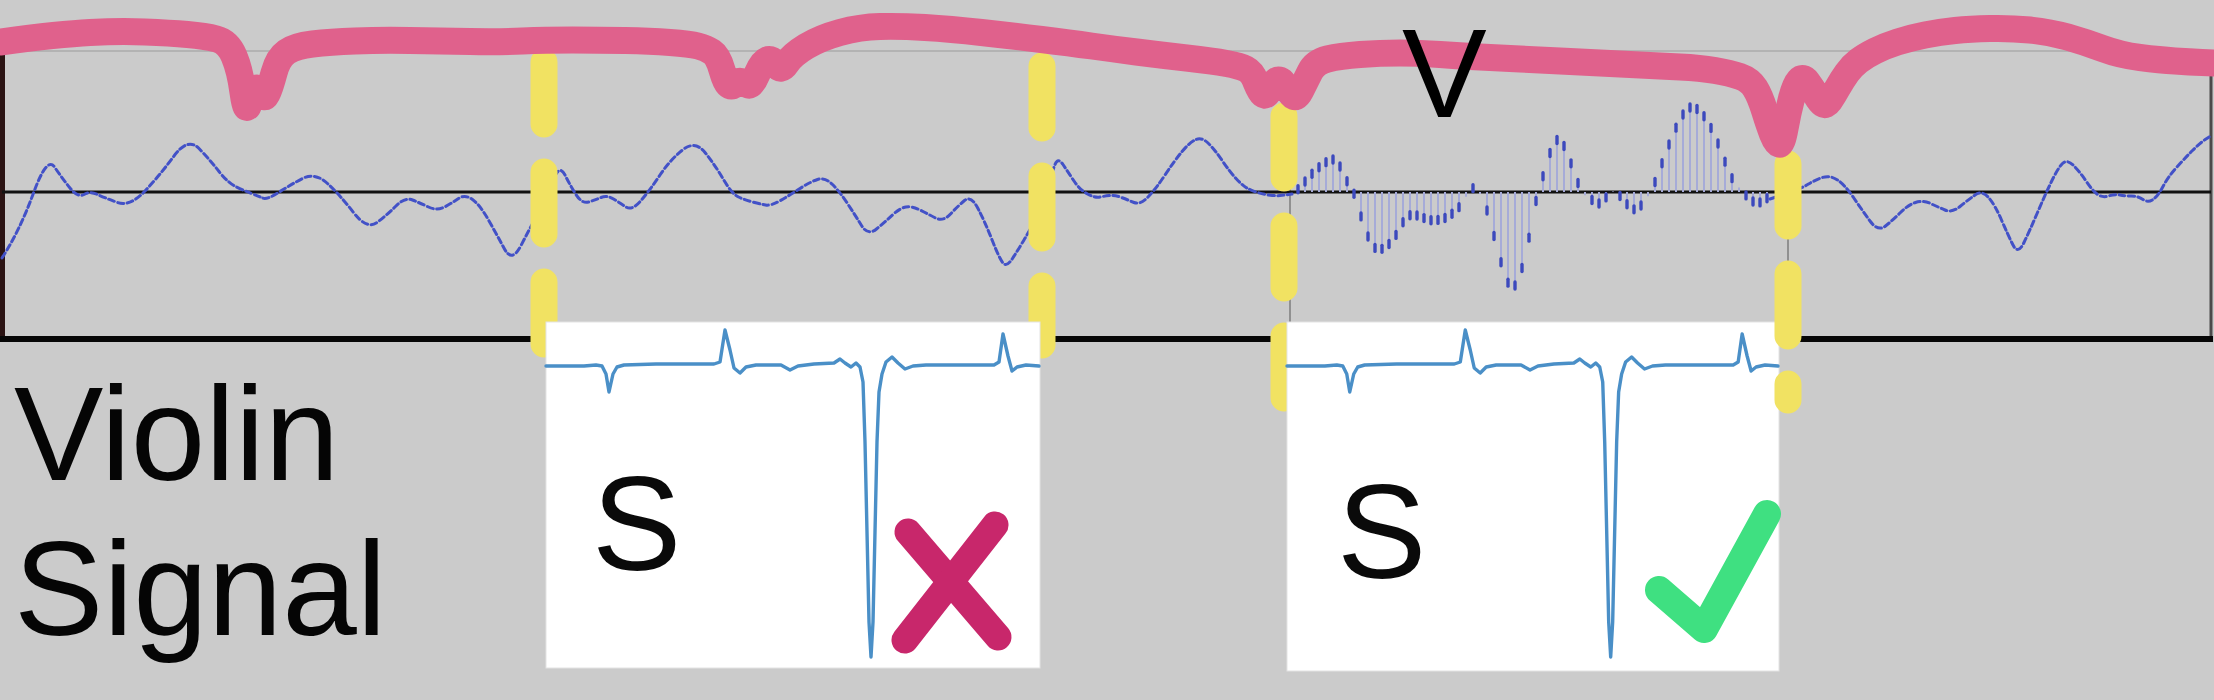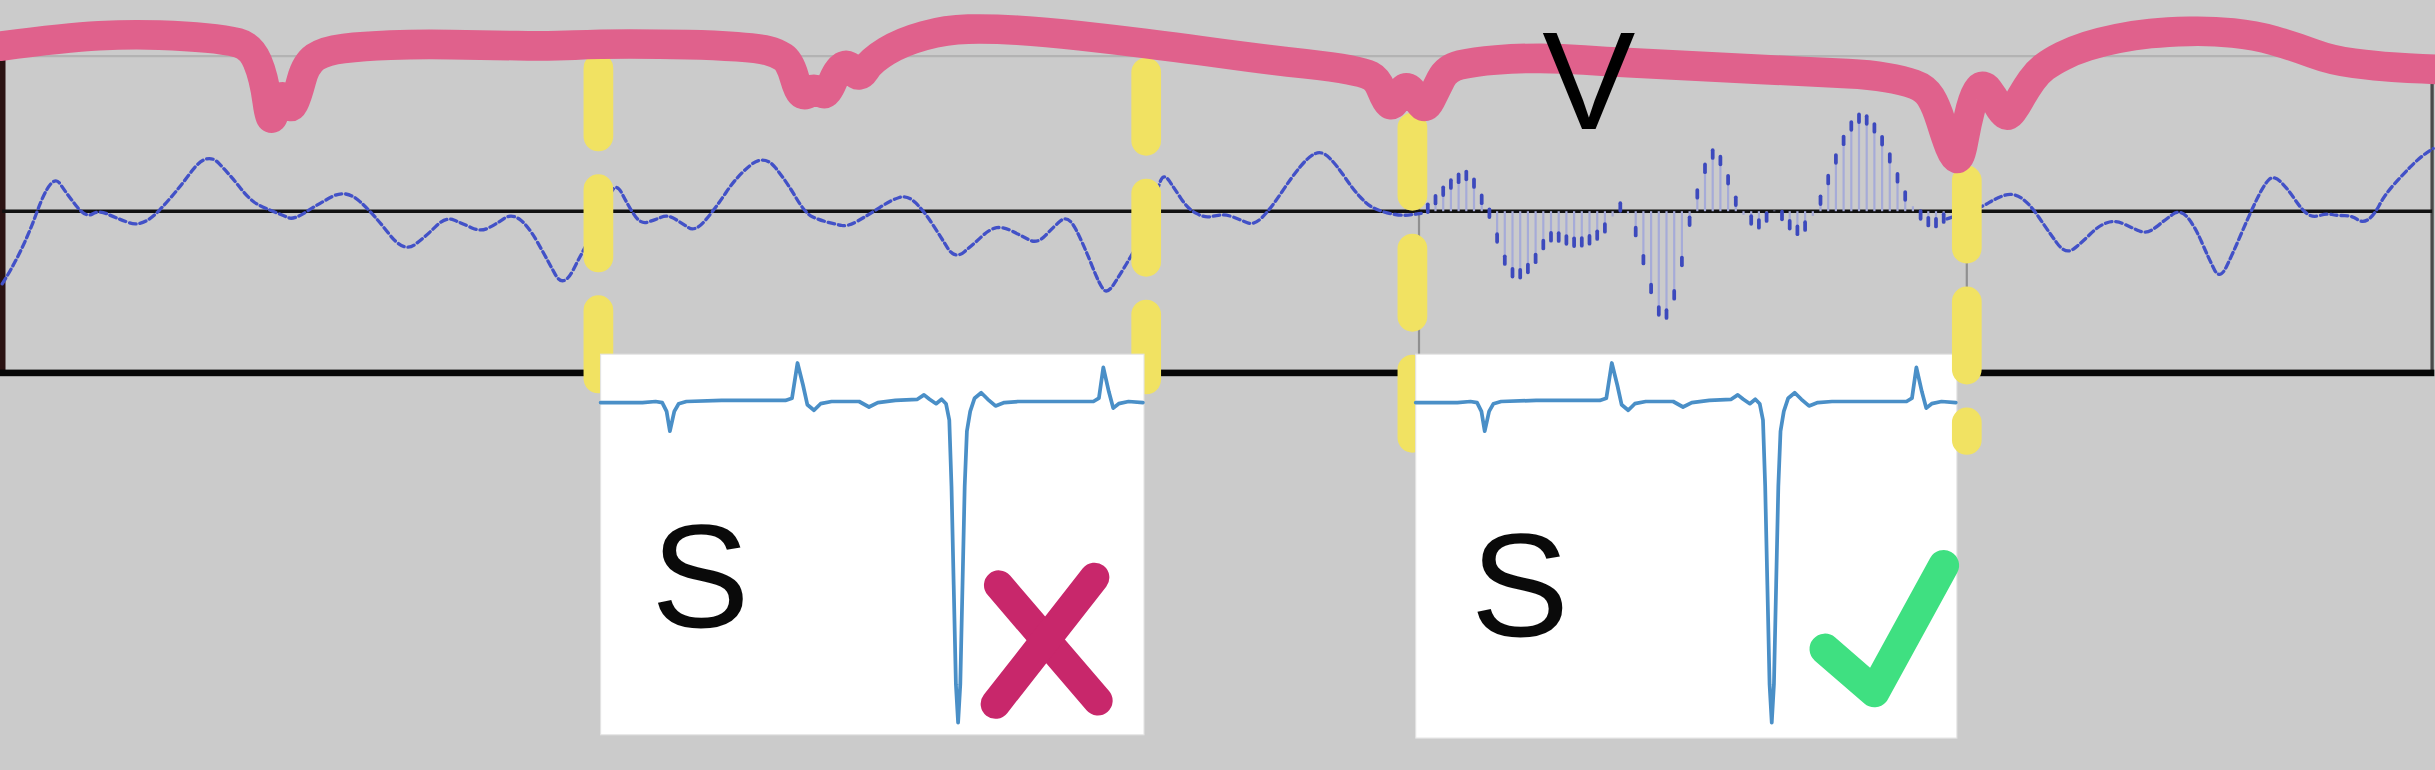--- a/index.html
+++ b/index.html
@@ -199,14 +199,16 @@
     <g id="g-pink">
         <path d="M0,42 Q60,34 90,32.5 Q120,31 145,32 Q170,33 187.5,34.5 Q205,36 216.5,39 Q228,42 234,56 Q240,70 243,92.5 Q246,115 249,103.5 Q252,92 255,89 Q258,86 261,93 Q264,100 267,94 Q270,88 274,73 Q278,58 286.5,52 Q295,46 312.5,44 Q330,42 355,41 Q380,40 410,40.5 Q440,41 470,41.5 Q500,42 522.5,41 Q545,40 572.5,40 Q600,40 625,40.5 Q650,41 670,42.5 Q690,44 698,46 Q706,48 712,52 Q718,56 722,70 Q726,84 729.5,85.5 Q733,87 736,83.5 Q739,80 742,82 Q745,84 748.5,85 Q752,86 757,74 Q762,62 767,60 Q772,58 776.5,65 Q781,72 786.5,63.5 Q792,55 806,46.5 Q820,38 840,32.5 Q860,27 880,26.5 Q900,26 925,27.5 Q950,29 981.5,32.5 Q1013,36 1041.5,39.5 Q1070,43 1091.5,46 Q1113,49 1136.5,52 Q1160,55 1186.5,58 Q1213,61 1226.5,63.5 Q1240,66 1246,69 Q1252,72 1256,82 Q1260,92 1263,94.5 Q1266,97 1269,90.5 Q1272,84 1276,81 Q1280,78 1284,84 Q1288,90 1292,95 Q1296,100 1300.5,91 Q1305,82 1310,72 Q1315,62 1327.5,59 Q1340,56 1360,54.5 Q1380,53 1400,53 Q1420,53 1440,54.5 Q1460,56 1480,57 Q1500,58 1520,59 Q1540,60 1560,61 Q1580,62 1600,63 Q1620,64 1640,65 Q1660,66 1680,67 Q1700,68 1715,70.5 Q1730,73 1740,76.5 Q1750,80 1755,88 Q1760,96 1764.5,110.5 Q1769,125 1772.5,134 Q1776,143 1779,144 Q1782,145 1785,128.5 Q1788,112 1791.5,98.5 Q1795,85 1799,80.5 Q1803,76 1807.5,82 Q1812,88 1816,95 Q1820,102 1823,104 Q1826,106 1829.5,101 Q1833,96 1837.5,88 Q1842,80 1847,73 Q1852,66 1858.5,61 Q1865,56 1875,51 Q1885,46 1897.5,42 Q1910,38 1925,35 Q1940,32 1955,30.5 Q1970,29 1990,28.5 Q2010,28 2030,30 Q2050,32 2067.5,37 Q2085,42 2102.5,48.5 Q2120,55 2140,57.5 Q2160,60 2175,61 Q2190,62 2202,62.5 L2214,63" fill="none" stroke="#e0618c" stroke-width="27" stroke-linecap="round" stroke-linejoin="round"></path>
       </g>
 
   <text id="inset-letter-0" class="inset-letter" x="592" y="570">S</text>
       <text id="inset-letter-1" class="inset-letter" x="1337" y="578">S</text>
       <text id="v-label" class="v-letter" x="1402" y="117">V</text>
     </svg>
 
   <div class="signal-title">
+    <div>Violin</div>
+    <div>Signal</div>
   </div>
 </div>
 
 </body></html>

